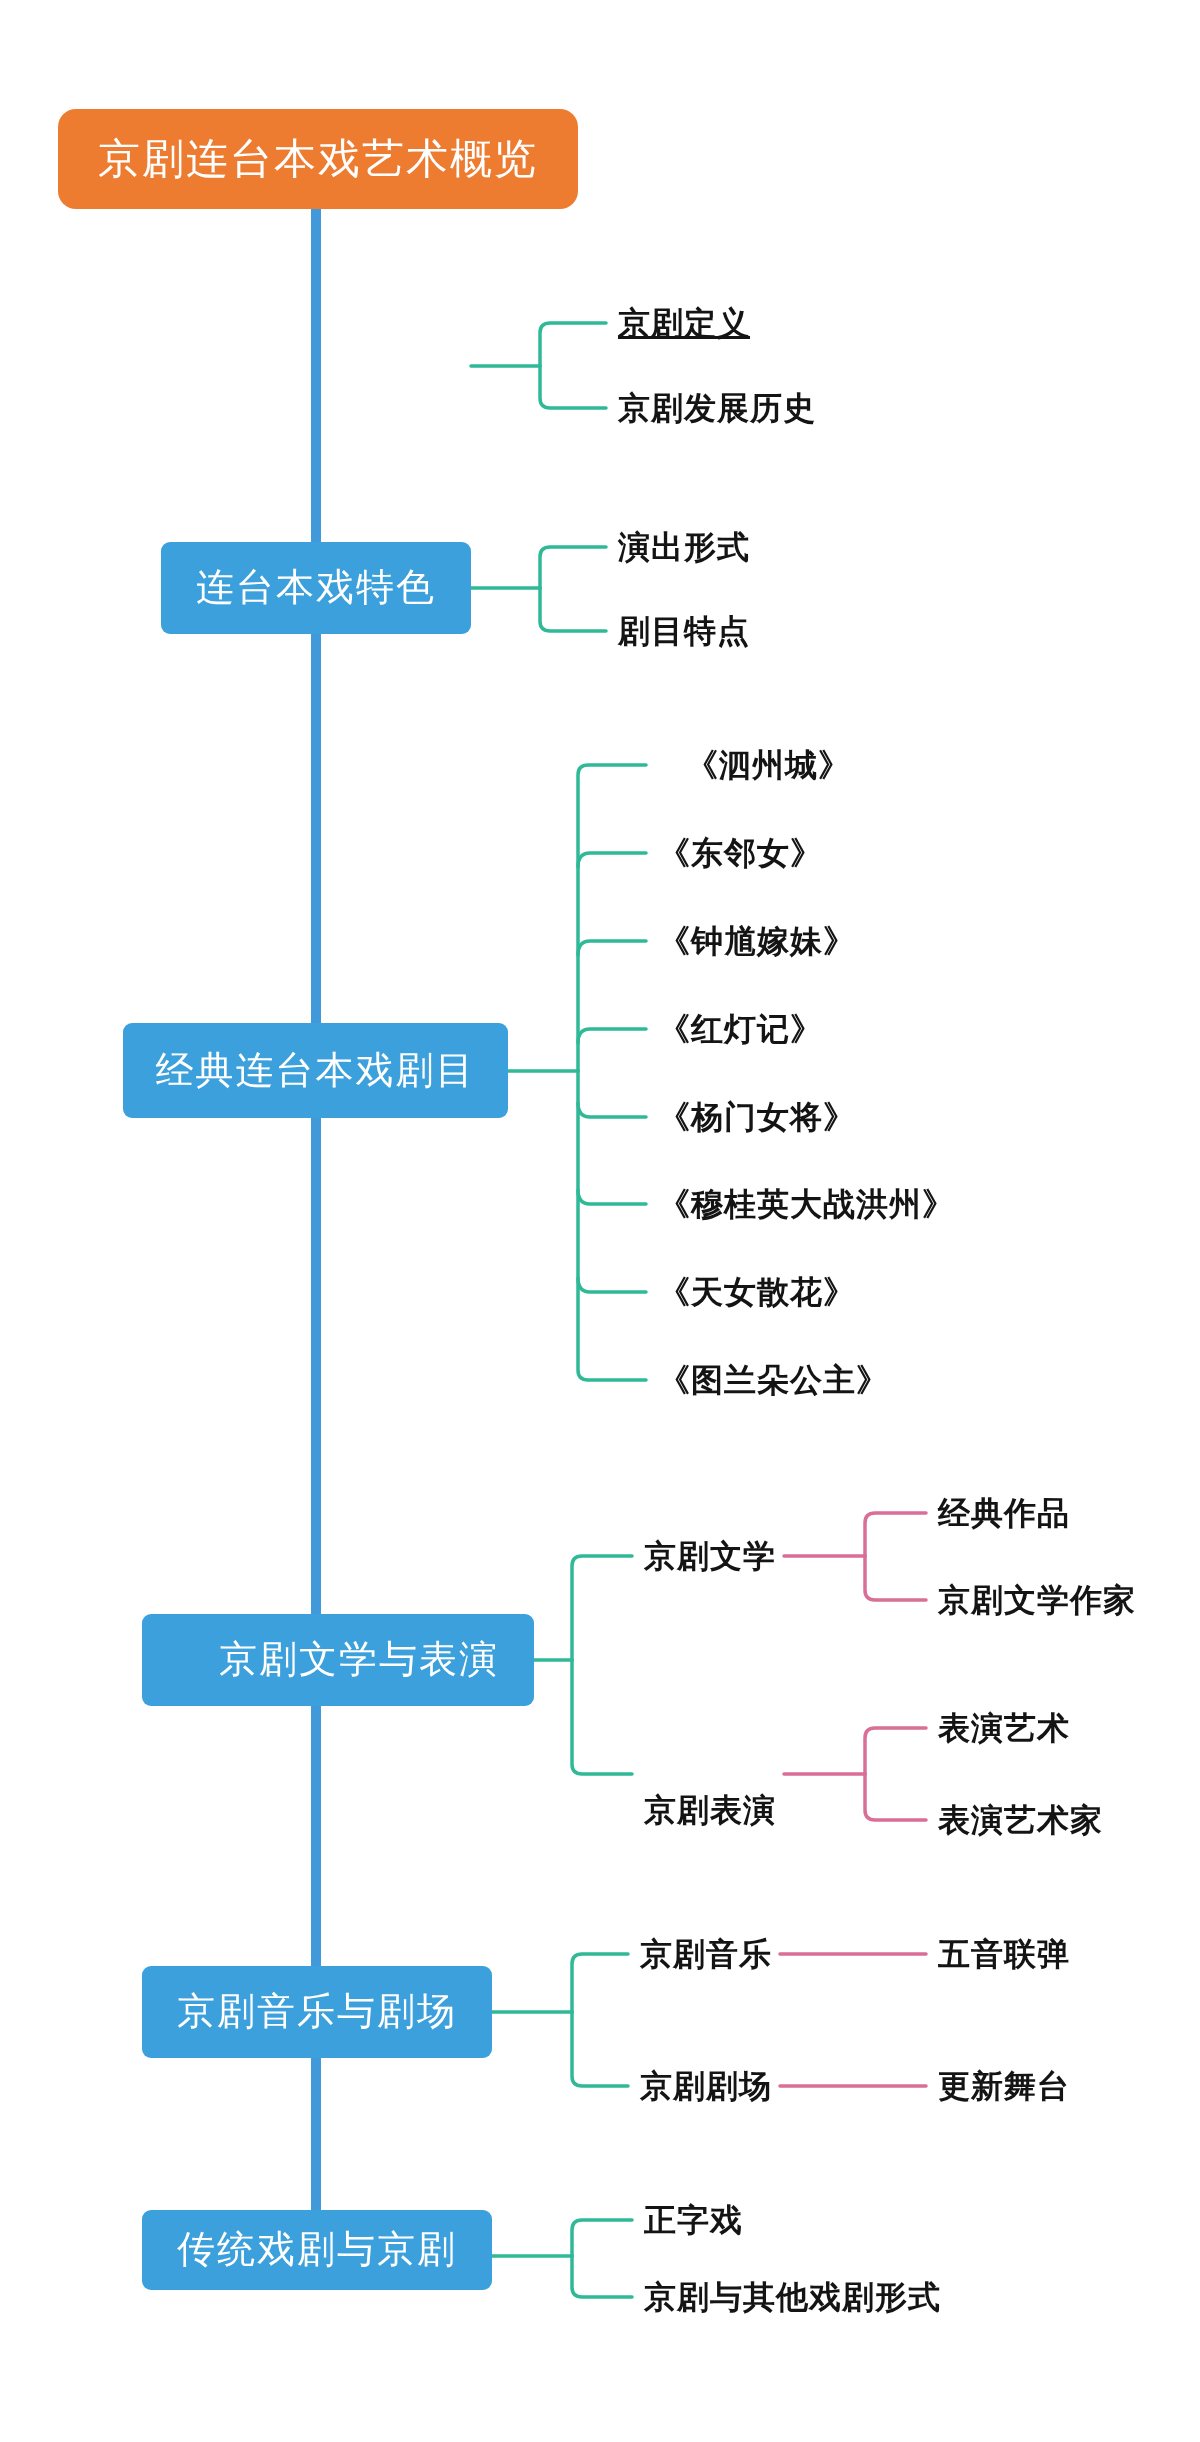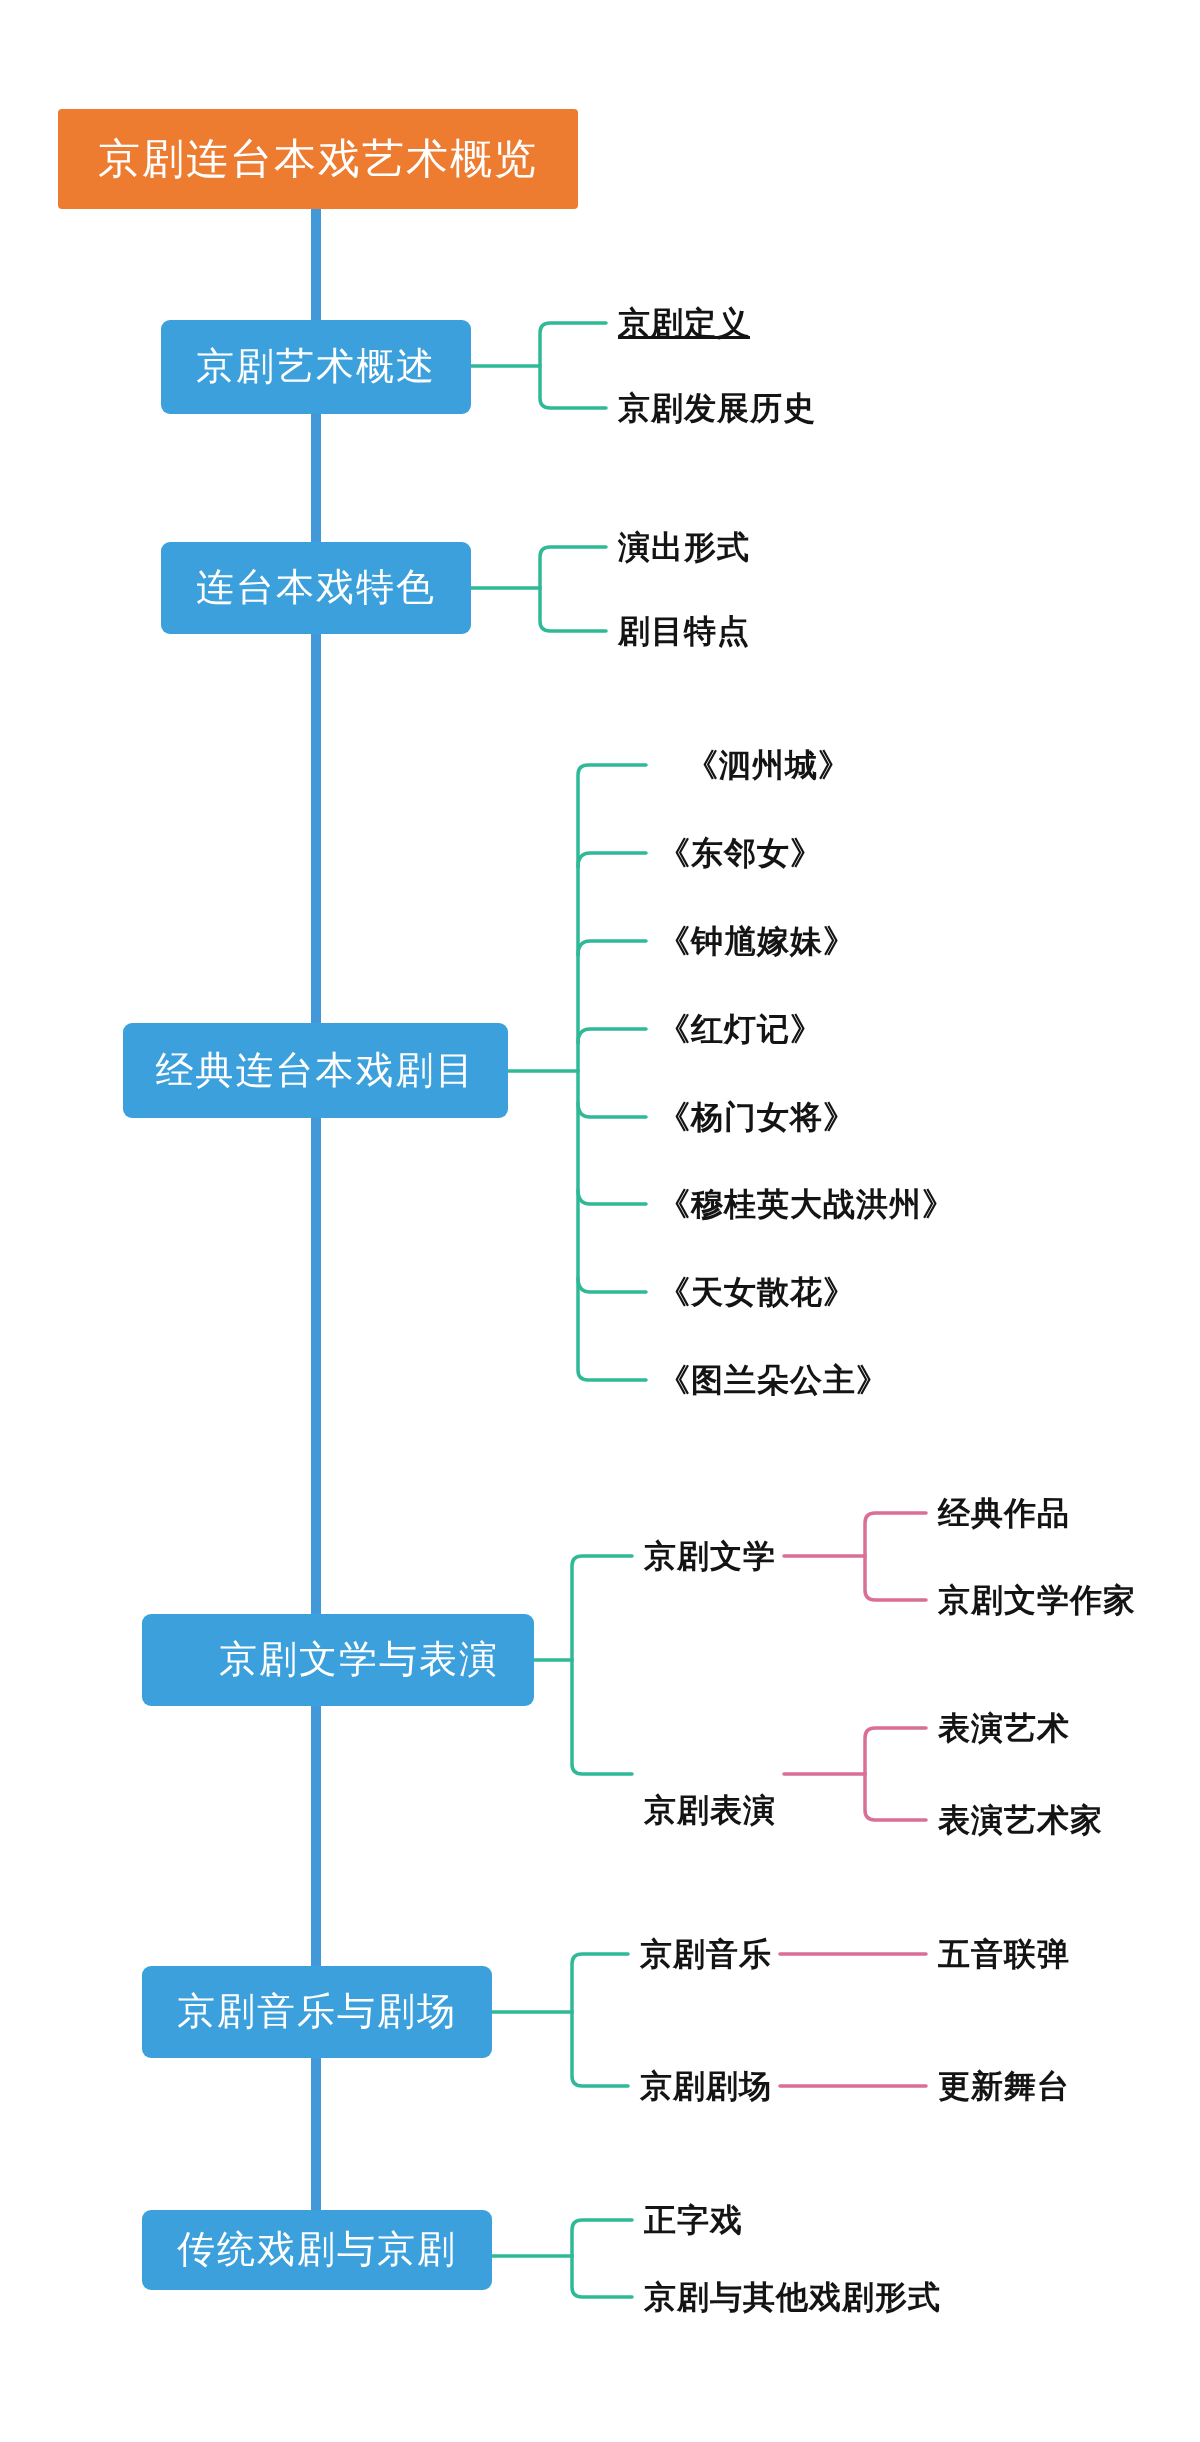--- a/index.html
+++ b/index.html
@@ -7,21 +7,21 @@
     position:relative;width:1200px;height:2442px;background:#fff;overflow:hidden;
     font-family:"Liberation Sans","DejaVu Sans",sans-serif;
   }
   #wires{position:absolute;left:0;top:0;width:1200px;height:2442px;z-index:1;}
   #wires path,#wires line{fill:none;}
   .wire-t{stroke:var(--branch_teal);stroke-width:3.5;stroke-linecap:round;}
   .wire-p{stroke:var(--branch_pink);stroke-width:3.5;stroke-linecap:round;}
   .trunk{stroke:var(--trunk);stroke-width:10;}
   .node{
     position:absolute;z-index:2;display:flex;align-items:center;justify-content:center;
-    color:#fff;border-radius:4px;text-align:center;line-height:1.15;
+    color:#fff;border-radius:18px;text-align:center;line-height:1.15;
     letter-spacing:2px;
   }
   .node.root{background:var(--root);font-size:42px;font-weight:400;}
   .node.branch{background:var(--node);font-size:38px;font-weight:400;border-radius:9px;}
   .lab{
     position:absolute;z-index:2;transform:translateY(-50%);
     color:var(--text);font-size:32px;font-weight:600;white-space:nowrap;line-height:1;
     letter-spacing:1px;
   }
 </style>
@@ -68,21 +68,20 @@
     <path class="wire-p" d="M780 1954 H926"></path>
     <path class="wire-p" d="M780 2086 H926"></path>
 
     <path class="wire-t" d="M492 2256 H572"></path>
     <path class="wire-t" d="M572 2256 V2230 Q572 2220 582 2220 H632"></path>
     <path class="wire-t" d="M572 2256 V2287 Q572 2297 582 2297 H632"></path>
   </svg>
 
   <div class="node root" style="left:58px;top:109px;width:520px;height:100px;">京剧连台本戏艺术概览</div>
 
-  <div class="node branch" style="left:161px;top:320px;width:310px;height:94px;">京剧艺术概述</div>
   <div class="node branch" style="left:161px;top:542px;width:310px;height:92px;">连台本戏特色</div>
   <div class="node branch" style="left:123px;top:1023px;width:385px;height:95px;">经典连台本戏剧目</div>
   <div class="node branch" style="left:142px;top:1614px;width:350px;height:92px;padding-left:42px;">京剧文学与表演</div>
   <div class="node branch" style="left:142px;top:1966px;width:350px;height:92px;">京剧音乐与剧场</div>
   <div class="node branch" style="left:142px;top:2210px;width:350px;height:80px;">传统戏剧与京剧</div>
 
   <div class="lab" style="left:618px;top:323px;text-decoration:underline;">京剧定义</div>
   <div class="lab" style="left:618px;top:408px;">京剧发展历史</div>
 
   <div class="lab" style="left:618px;top:547px;">演出形式</div>

